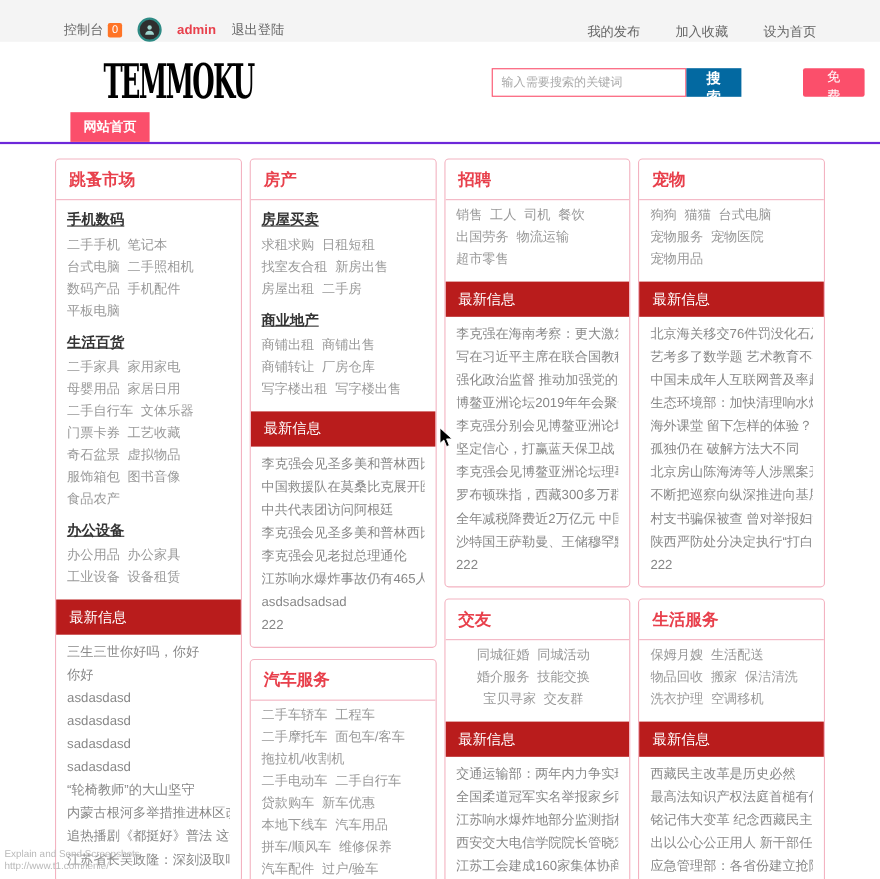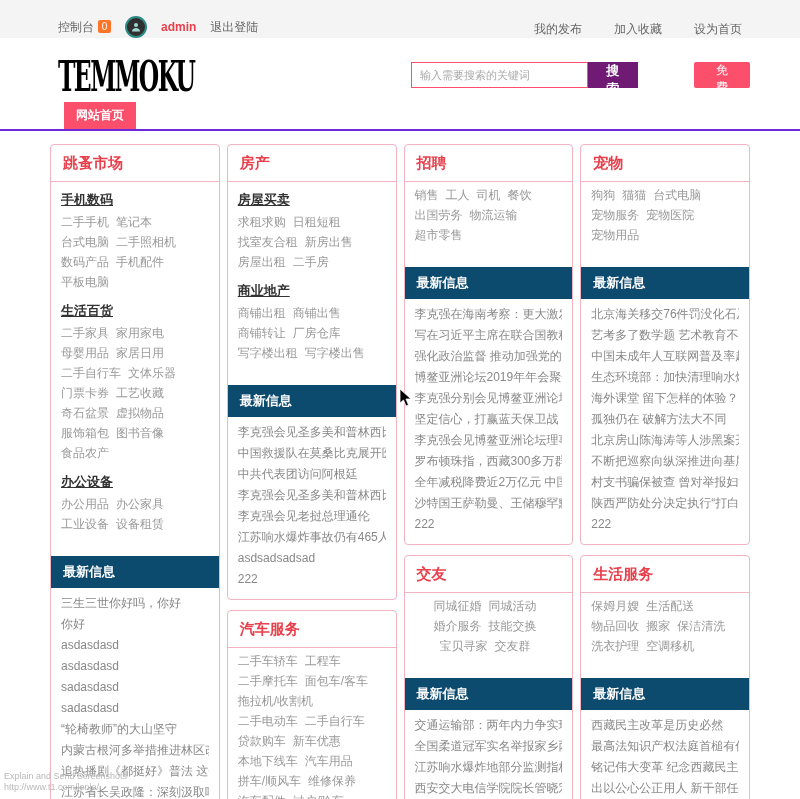--- a/index.html
+++ b/index.html
@@ -22,34 +22,34 @@
     line-height:13px; min-width:13px; text-align:center; border-radius:2px;
     padding:0 3px; margin-left:4px; vertical-align:1px;
   }
   .avatar {
     width:22px; height:22px; border-radius:50%; background:#2f2f2f;
     border:2px solid #2e8b85; display:inline-flex; align-items:center; justify-content:center;
   }
   .username { color:#e8404c; font-weight:bold; }
   
   .header {
-    display:flex; align-items:center; padding:12px 58px 0 58px; height:62px; position:relative;
+    display:flex; align-items:center; padding:12px 58px 0 58px; height:62px; position:relative;margin-left:36px;
   }
   .logo {
     font-family:"DejaVu Serif", serif; font-weight:bold; font-size:30px; color:#000;
     transform:scale(0.78,1.45); transform-origin:left center; letter-spacing:-2px; white-space:nowrap;
   }
   .search-wrap { display:flex; margin-left:178px; }
   .search-input {
     width:188px; height:26px; border:1px solid #fb4f6b; padding:0 8px;
     font-size:11px; color:#333; outline:none; font-family:"Liberation Sans",sans-serif;
   }
   .search-input::placeholder { color:#aaa; }
   .search-btn {
-    height:26px; border:none; background:#701a75; color:#fff; font-size:13px; font-weight:bold;
+    height:26px; border:none; background:#0369a1; color:#fff; font-size:13px; font-weight:bold;
     padding:0 13px; cursor:pointer; font-family:"Liberation Sans",sans-serif;
   }
   .post-btn {
     margin-left:56px; height:26px; border:none; background:#fb4f6b; color:#fff;
     font-size:12px; padding:0 22px; border-radius:2px; cursor:pointer;
     font-family:"Liberation Sans",sans-serif;
   }
   
   .navrow { border-bottom:2px solid #6d28d9; padding-left:64px; margin-top:2px; }
   .tab {
@@ -63,21 +63,21 @@
   .box-title {
     color:#e8404c; font-weight:bold; font-size:15px; padding:9px 12px 8px;
     border-bottom:1px solid #f3b3c1;
   }
   .box-body { padding:2px 0 4px;text-decoration:underline; }
   .group-heading { font-weight:bold; font-size:13px; color:#333; padding:7px 10px 2px; }
   .links { padding:1px 10px 3px; font-size:12px; color:#999; line-height:20px; }
   .links.center { text-align:center; }
   .link { color:#999; text-decoration:none; margin:0 7px 0 0; display:inline-block; cursor:pointer; }
   .latest-bar {
-    background:#0c4a6e; color:#fff; font-size:13px; font-weight:bold; padding:7px 12px; margin-top:15px;
+    background:#b91c1c; color:#fff; font-size:13px; font-weight:normal; padding:7px 12px; margin-top:4px;
   }
   .news { padding:5px 10px 9px; }
   .news-item {
     font-size:12px; color:#888; line-height:21px; white-space:nowrap; overflow:hidden;
     cursor:pointer;
   }
   
   .watermark { position:absolute; left:4px; bottom:6px; font-size:9px; color:#b9b9b9; line-height:11px; }
   
   .cursor { position:absolute; left:399px; top:388px; width:13px; height:19px; pointer-events:none; }

